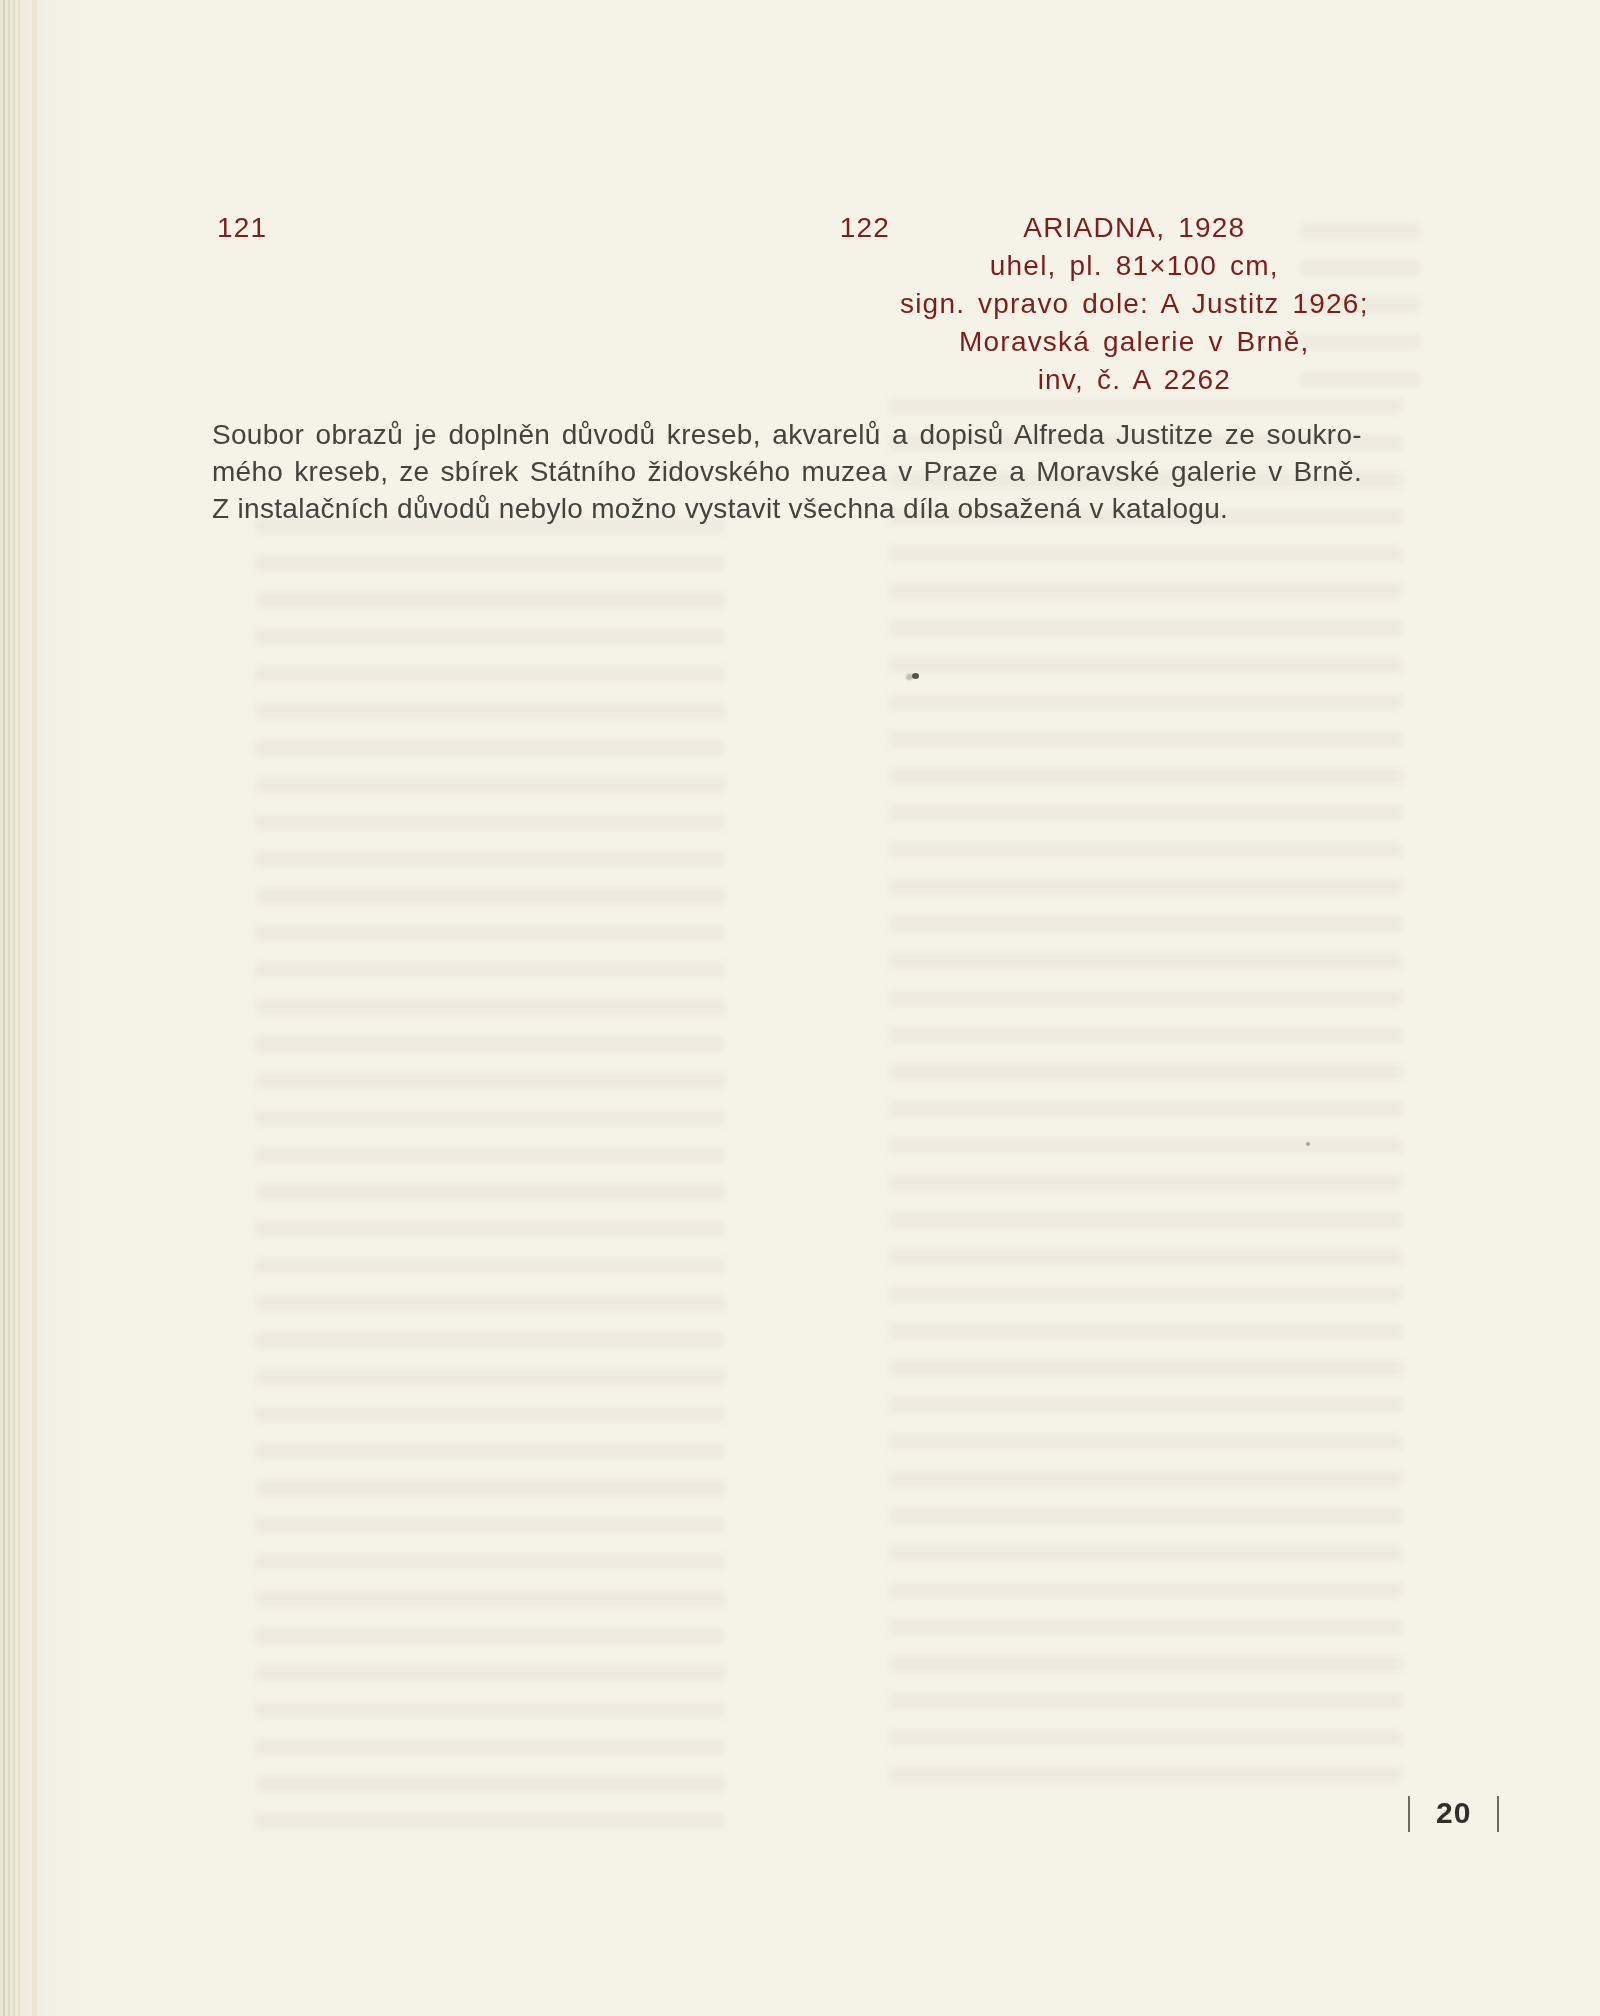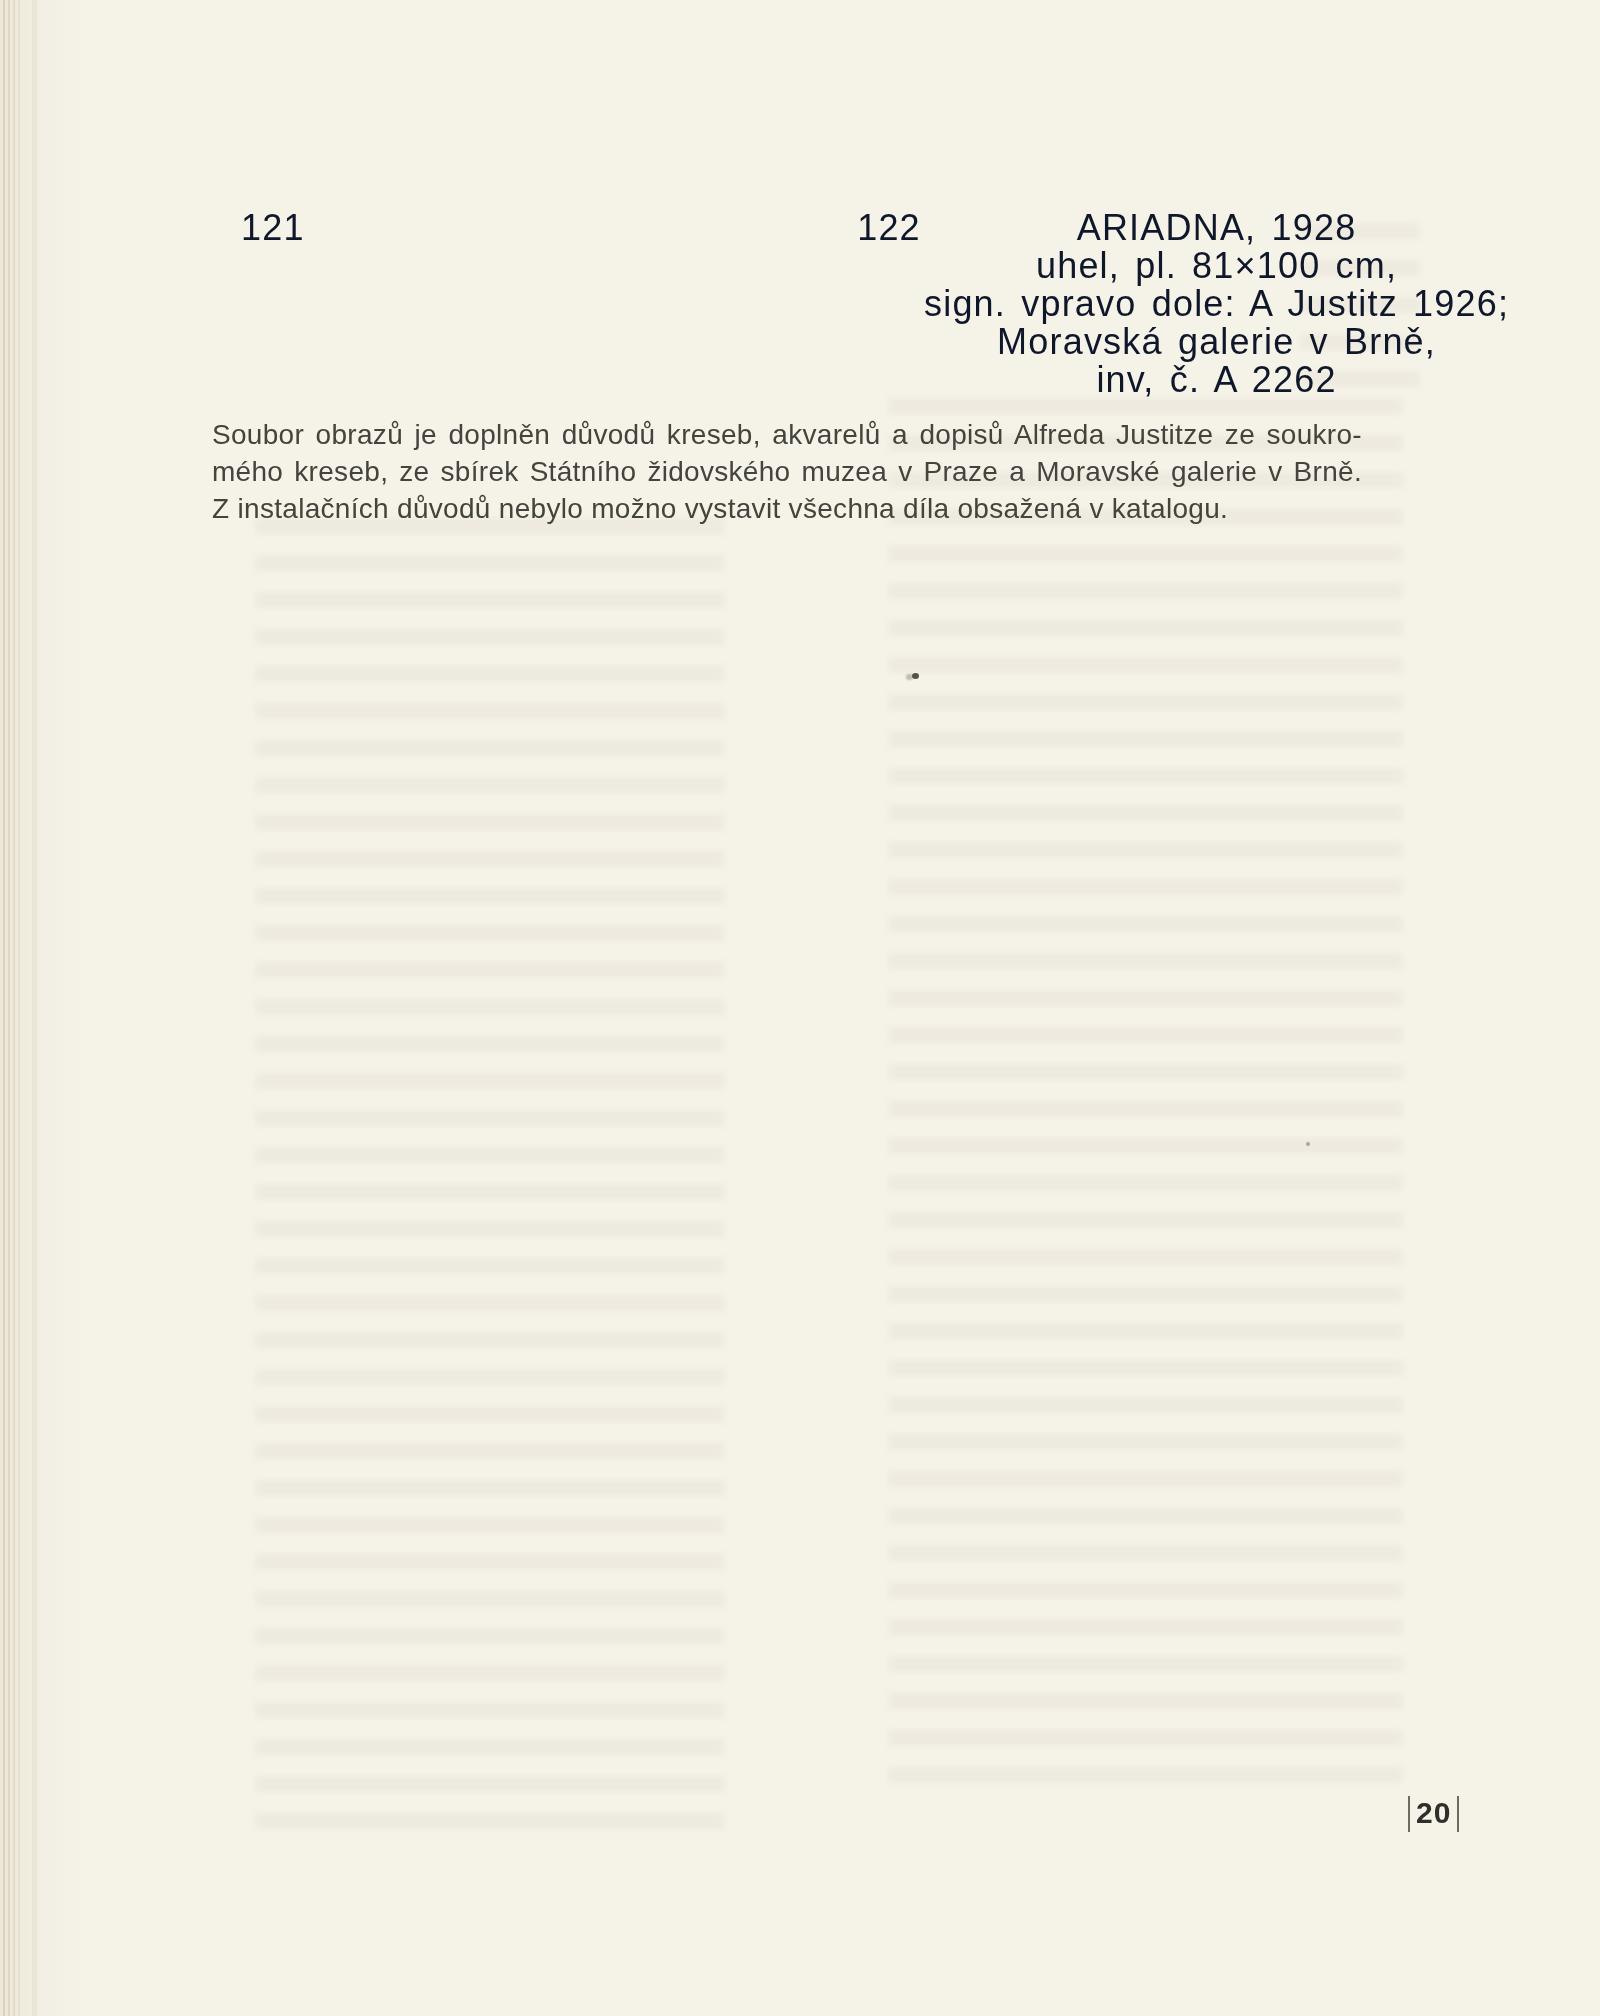--- a/index.html
+++ b/index.html
@@ -55,26 +55,25 @@
     pointer-events: none;
   }
   .ghost-left  { left: 255px; top: 505px;  width: 470px; height: 1330px; }
   .ghost-right { left: 888px; top: 385px;  width: 515px; height: 1410px; }
   .ghost-top-right { left: 1300px; top: 210px; width: 120px; height: 180px; }
 
   
   .entry {
     position: absolute;
     display: flex;
-    font-size: 36px;
+    font-size: 28px;
     line-height: 38px;
     letter-spacing: 1.2px;
     word-spacing: 4px;
-    color: #0f172a;
-    margin-left: 24px;
+    color: #7f1d1d;
   }
   .entry-121 { left: 217px; top: 209px; }
   .entry-122 { left: 830px; top: 209px; text-align: center; }
   .entry .num { width: 68px; flex: 0 0 68px; }
   .entry-122 .num { flex-basis: 70px; width: 70px; }
   .entry .body { white-space: nowrap; }
 
   
   .note {
     position: absolute;
@@ -88,21 +87,21 @@
   }
   .note .line { text-align: justify; text-align-last: justify; }
   .note .line.last { text-align: left; text-align-last: left; }
 
   
   .pagenum {
     position: absolute;
     left: 1408px; top: 1794px;
     display: flex;
     align-items: center;
-    gap: 6px;
+    gap: 26px;
     height: 40px;
   }
   .pagenum .bar {
     width: 2px; height: 36px;
     background: #6d6a61;
   }
   .pagenum .digits {
     font-size: 30px;
     font-weight: bold;
     letter-spacing: 1px;

